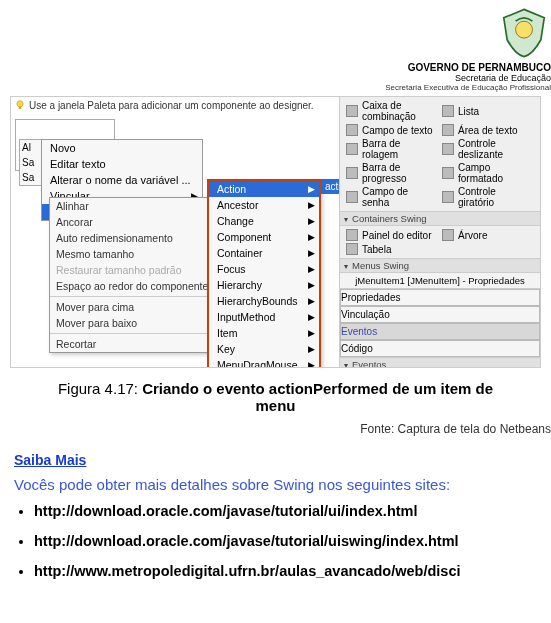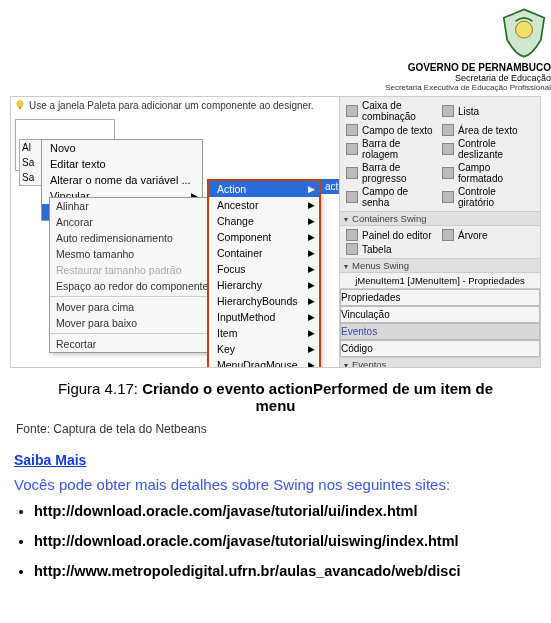--- a/index.html
+++ b/index.html
@@ -37,21 +37,21 @@
   .picon{width:10px;height:10px;background:#bbb;border:1px solid #888;flex:0 0 10px}
   .rsec{background:#e0e0e0;border-top:1px solid #ccc;border-bottom:1px solid #ccc;padding:1px 4px;color:#444;font-size:9.5px}
   .rsec::before{content:"\25BE";margin-right:4px;font-size:8px}
   .proptabs{display:flex;flex-wrap:wrap}
   .proptabs .tab{flex:1 1 50%;text-align:left;border:1px solid #bbb;padding:2px 0;background:#f5f5f5;font-size:10px}
   .proptabs .tab.active{background:#d8d8d8;color:#3a4aa8}
   
   .caption{font-family:Arial,sans-serif;text-align:center;font-size:15px;padding:4px 20px 0 20px}
   .caption .no{font-weight:normal}
   .caption .bo{font-weight:bold}
-  .fonte{text-align:left;font-size:12px;color:#333;margin:8px 0 16px 16px}
+  .fonte{text-align:right;font-size:12px;color:#333;margin:8px 0 16px 16px}
   .saiba{color:#1a3bd1;text-decoration:underline;font-weight:bold;font-size:14px;margin:0 14px 8px 14px}
   .lead{color:#3b57d6;font-size:15px;margin:0 14px 10px 14px}
   ul.links{margin:0 14px 0 34px;padding:0;list-style:disc}
   ul.links li{font-weight:bold;font-size:14.5px;color:#000;margin:0 0 14px 0;word-break:break-all}
 </style>
 </head>
 <body>
 
 <div class="crest">
   <svg viewBox="0 0 64 64">

